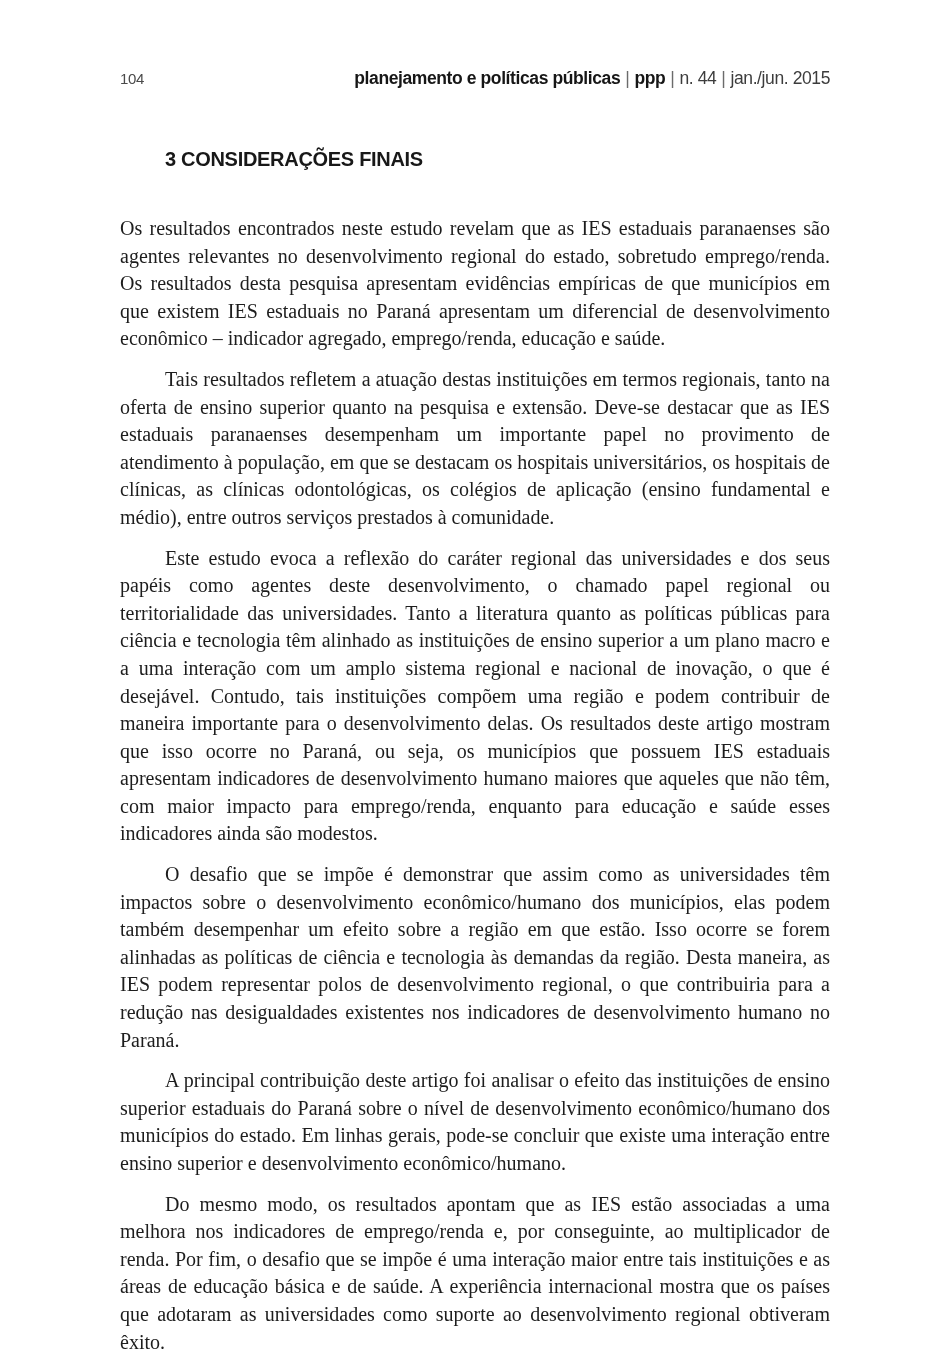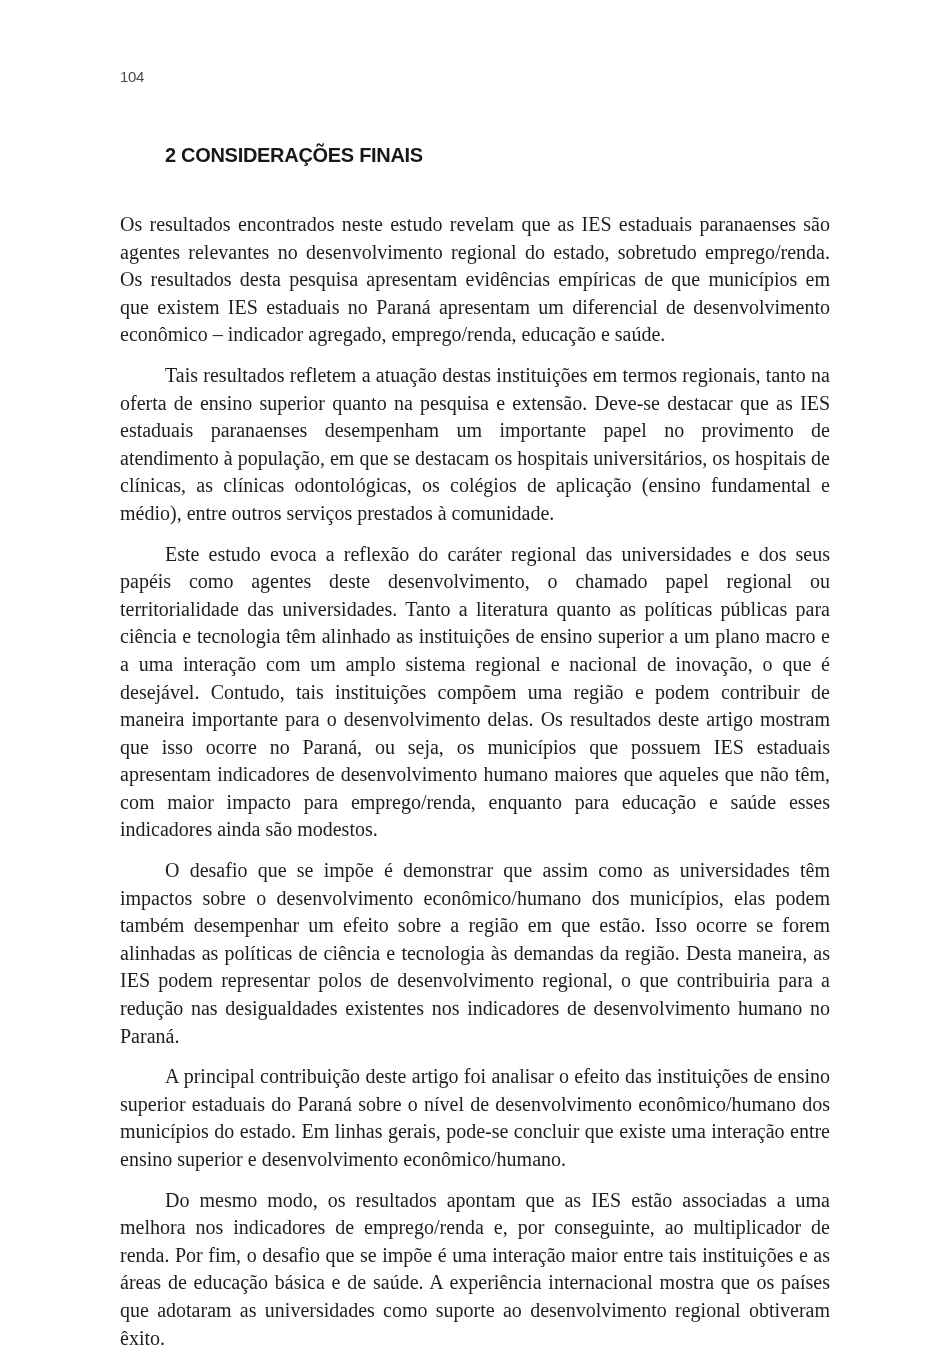--- a/index.html
+++ b/index.html
@@ -77,23 +77,26 @@
   }
 </style>
 </head>
 <body>
 
 <div class="page">
   <div class="page-inner">
 
     <div class="running-head">
       <span class="folio">104</span>
+      <span class="journal-line">
+        <span class="bold">planejamento e políticas públicas</span><span class="sep">|</span><span class="bold">ppp</span><span class="sep">|</span><span>n. 44</span><span class="sep">|</span><span>jan./jun. 2015</span>
+      </span>
     </div>
 
-    <h2 class="section-heading">2 CONSIDERAÇÕES FINAIS</h2>
+    <h2 class="section-heading">3 CONSIDERAÇÕES FINAIS</h2>
 
     <div class="article-body">
       <p class="no-indent">Os resultados encontrados neste estudo revelam que as IES estaduais paranaenses são agentes relevantes no desenvolvimento regional do estado, sobretudo emprego/renda. Os resultados desta pesquisa apresentam evidências empíricas de que municípios em que existem IES estaduais no Paraná apresentam um diferencial de desenvolvimento econômico – indicador agregado, emprego/renda, educação e saúde.</p>
       <p>Tais resultados refletem a atuação destas instituições em termos regionais, tanto na oferta de ensino superior quanto na pesquisa e extensão. Deve-se destacar que as IES estaduais paranaenses desempenham um importante papel no provimento de atendimento à população, em que se destacam os hospitais universitários, os hospitais de clínicas, as clínicas odontológicas, os colégios de aplicação (ensino fundamental e médio), entre outros serviços prestados à comunidade.</p>
       <p>Este estudo evoca a reflexão do caráter regional das universidades e dos seus papéis como agentes deste desenvolvimento, o chamado papel regional ou territorialidade das universidades. Tanto a literatura quanto as políticas públicas para ciência e tecnologia têm alinhado as instituições de ensino superior a um plano macro e a uma interação com um amplo sistema regional e nacional de inovação, o que é desejável. Contudo, tais instituições compõem uma região e podem contribuir de maneira importante para o desenvolvimento delas. Os resultados deste artigo mostram que isso ocorre no Paraná, ou seja, os municípios que possuem IES estaduais apresentam indicadores de desenvolvimento humano maiores que aqueles que não têm, com maior impacto para emprego/renda, enquanto para educação e saúde esses indicadores ainda são modestos.</p>
       <p>O desafio que se impõe é demonstrar que assim como as universidades têm impactos sobre o desenvolvimento econômico/humano dos municípios, elas podem também desempenhar um efeito sobre a região em que estão. Isso ocorre se forem alinhadas as políticas de ciência e tecnologia às demandas da região. Desta maneira, as IES podem representar polos de desenvolvimento regional, o que contribuiria para a redução nas desigualdades existentes nos indicadores de desenvolvimento humano no Paraná.</p>
       <p>A principal contribuição deste artigo foi analisar o efeito das instituições de ensino superior estaduais do Paraná sobre o nível de desenvolvimento econômico/humano dos municípios do estado. Em linhas gerais, pode-se concluir que existe uma interação entre ensino superior e desenvolvimento econômico/humano.</p>
       <p>Do mesmo modo, os resultados apontam que as IES estão associadas a uma melhora nos indicadores de emprego/renda e, por conseguinte, ao multiplicador de renda. Por fim, o desafio que se impõe é uma interação maior entre tais instituições e as áreas de educação básica e de saúde. A experiência internacional mostra que os países que adotaram as universidades como suporte ao desenvolvimento regional obtiveram êxito.</p>
     </div>
 

